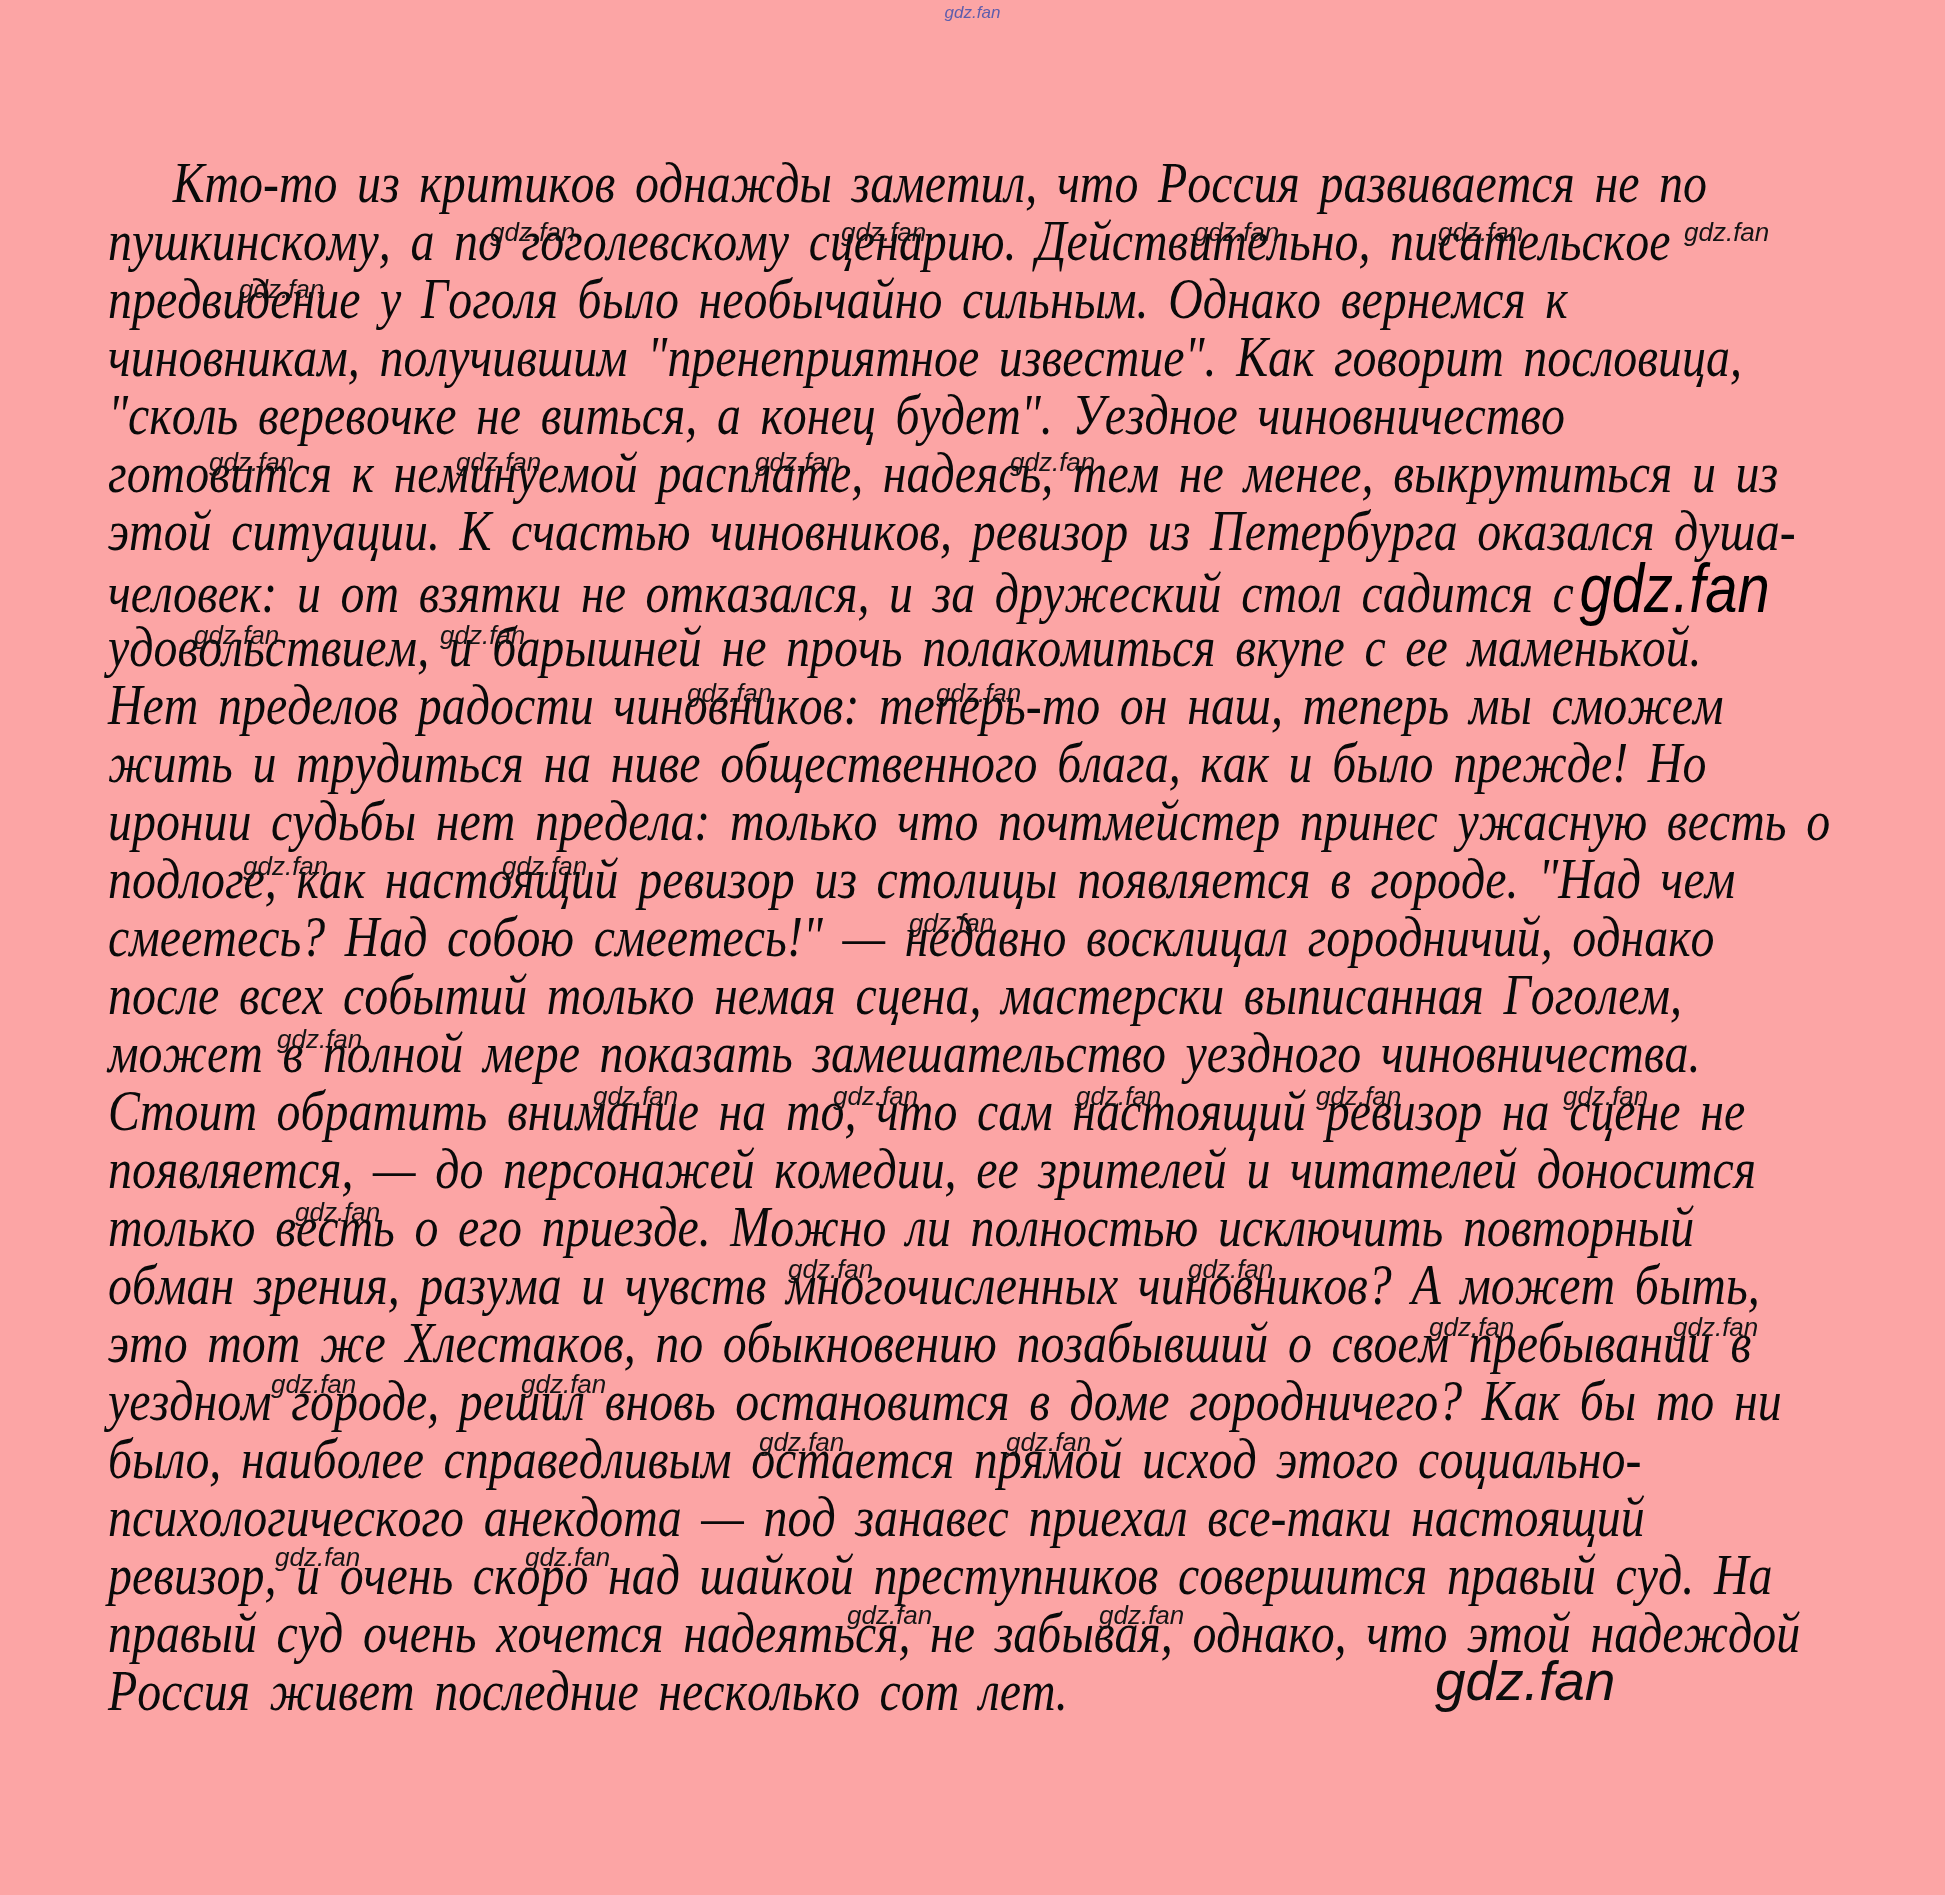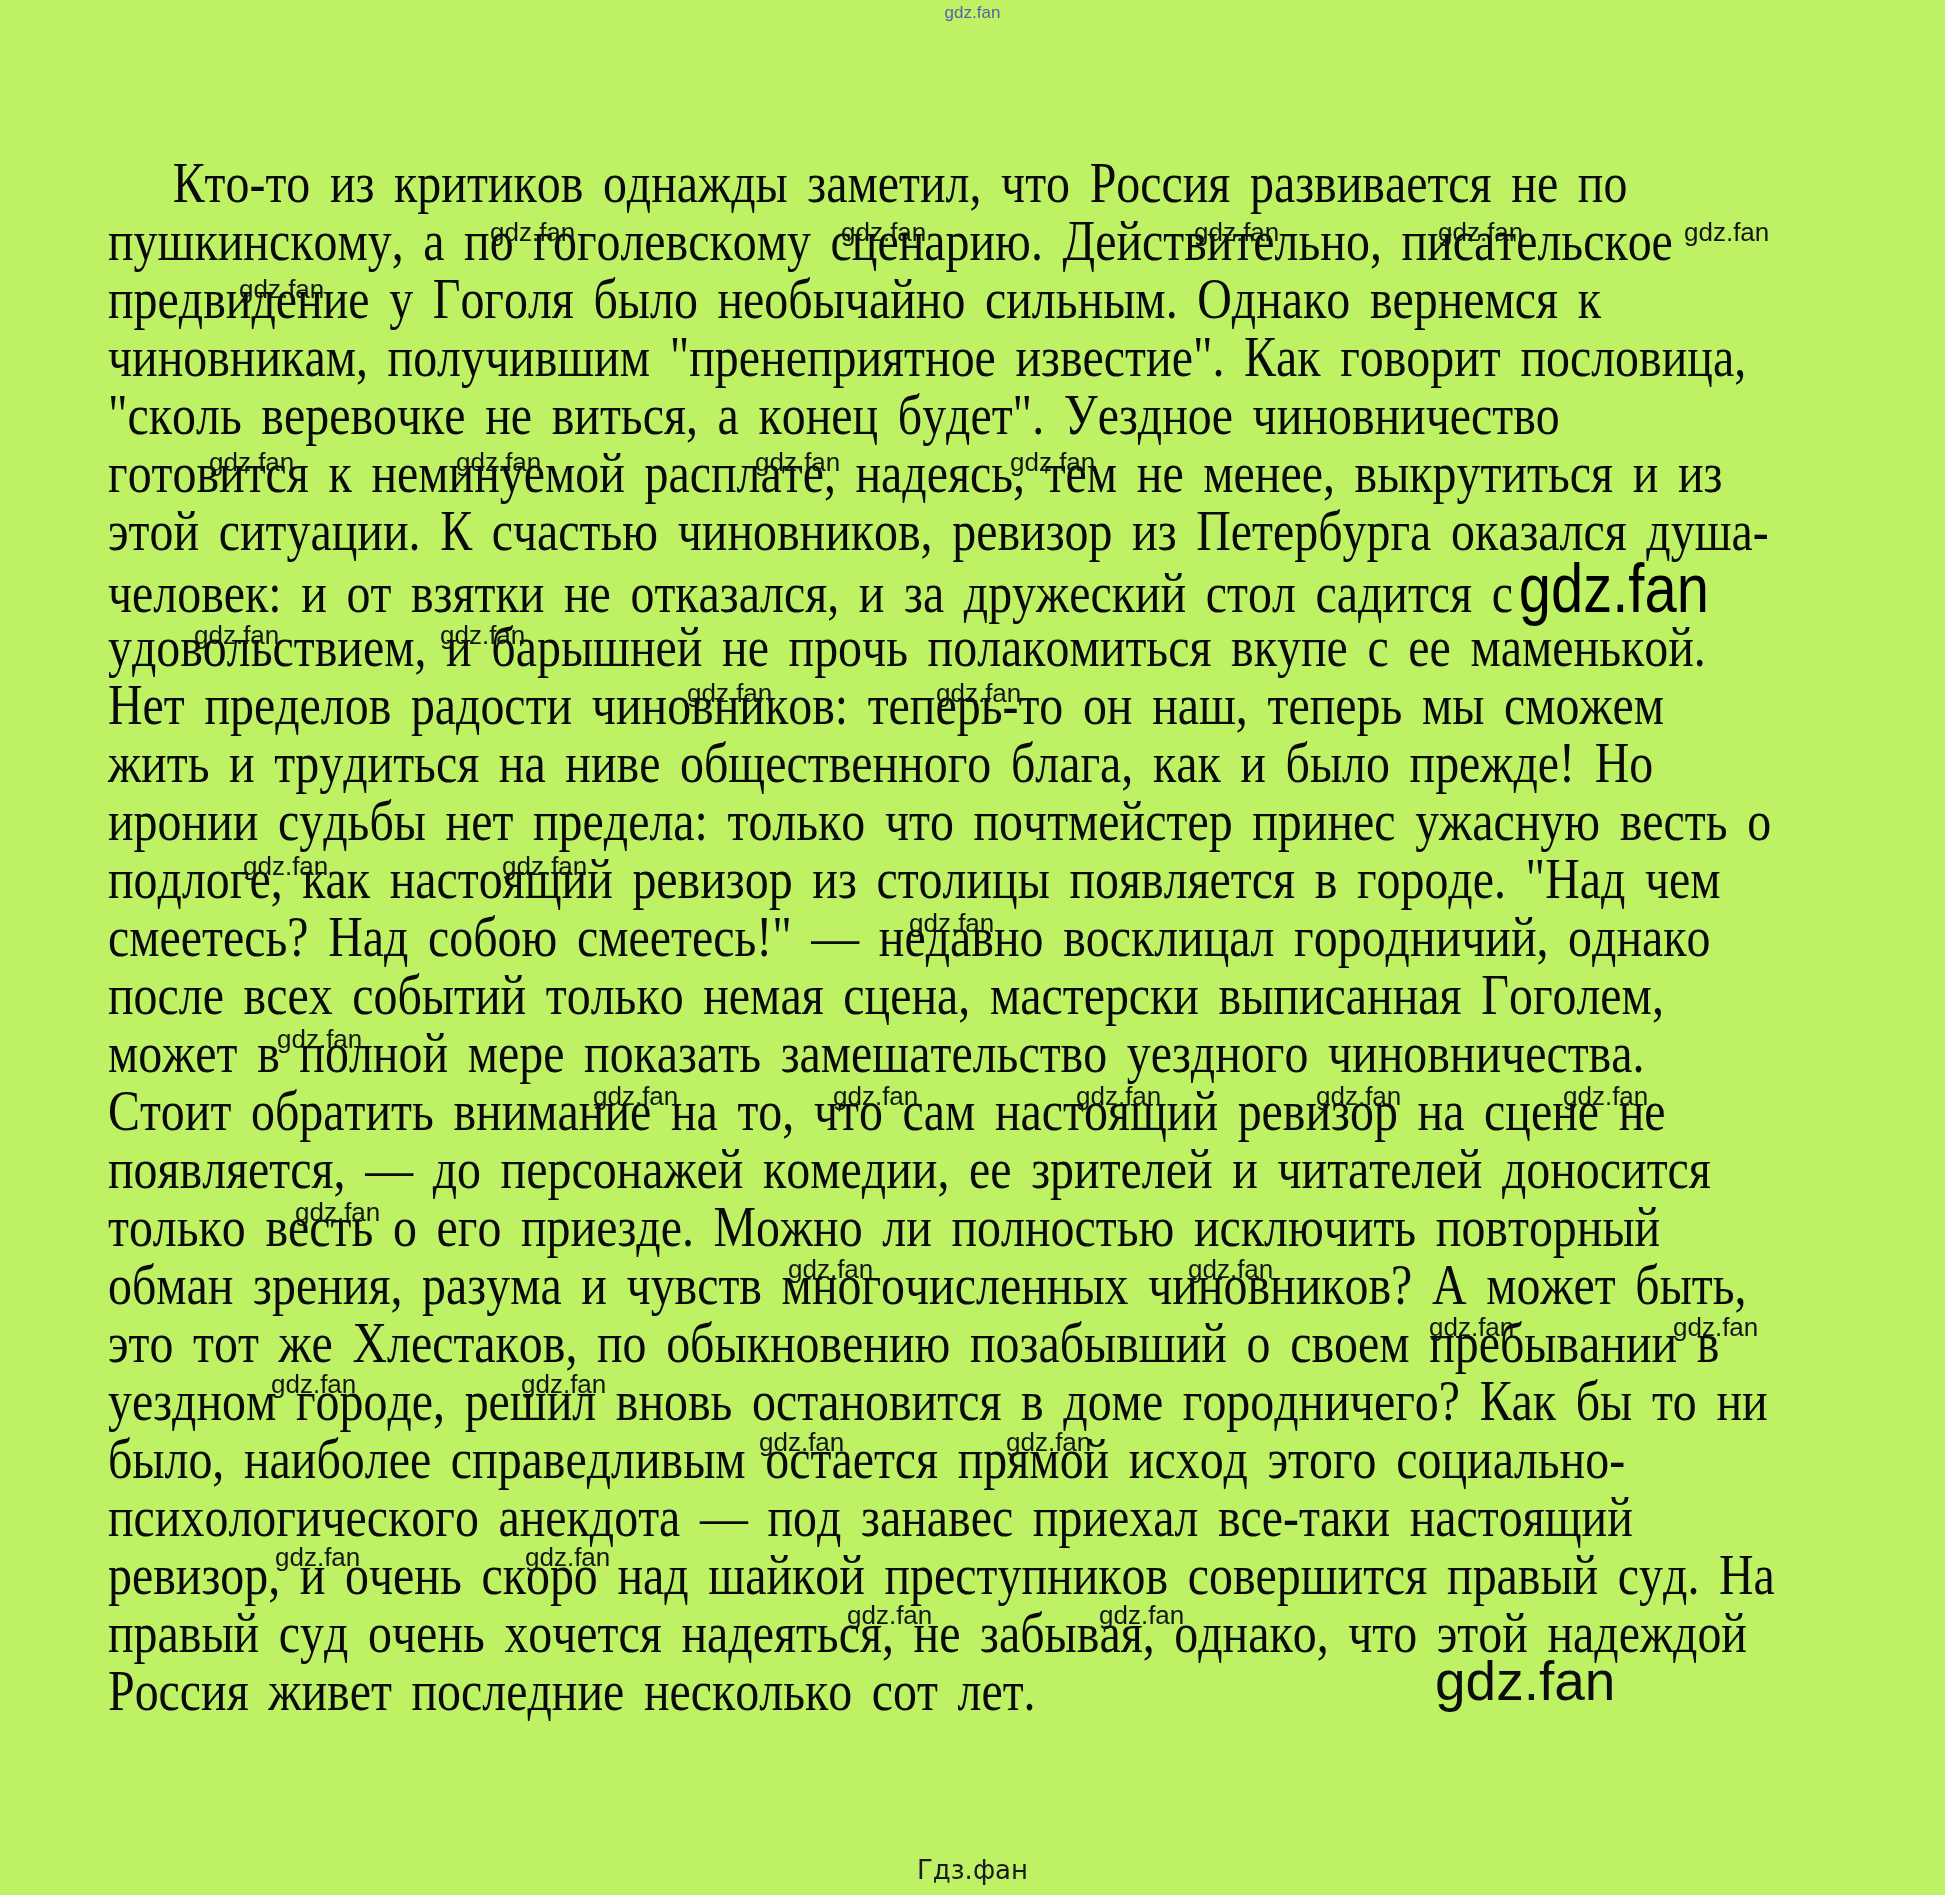--- a/index.html
+++ b/index.html
@@ -4,23 +4,24 @@
 <style>
   html, body {
     margin: 0;
     padding: 0;
     background: #ffffff;
   }
   .page {
     position: relative;
     width: 1945px;
     height: 1895px;
-    background: #bef264;
+    background: #fca5a5;
     overflow: hidden;
     font-kerning: none;
+    font-style: italic;
   }
   .top-wm {
     position: absolute;
     top: 2.6px;
     left: 0;
     width: 100%;
     text-align: center;
     font-family: "Liberation Sans", sans-serif;
     font-size: 17px;
     line-height: 20.6px;
@@ -155,16 +156,15 @@
       <span class="small-wm" style="left: 759px; top: 1429px;">gdz.fan</span>
       <span class="small-wm" style="left: 1006px; top: 1429px;">gdz.fan</span>
       <span class="small-wm" style="left: 275px; top: 1544px;">gdz.fan</span>
       <span class="small-wm" style="left: 525px; top: 1544px;">gdz.fan</span>
       <span class="small-wm" style="left: 847px; top: 1602px;">gdz.fan</span>
       <span class="small-wm" style="left: 1099px; top: 1602px;">gdz.fan</span>
     </div>
 
   <div class="big-wm2">gdz.fan</div>
 
-  <div class="footer">Гдз.фан</div>
 
 </div>
 
 
 </body></html>

